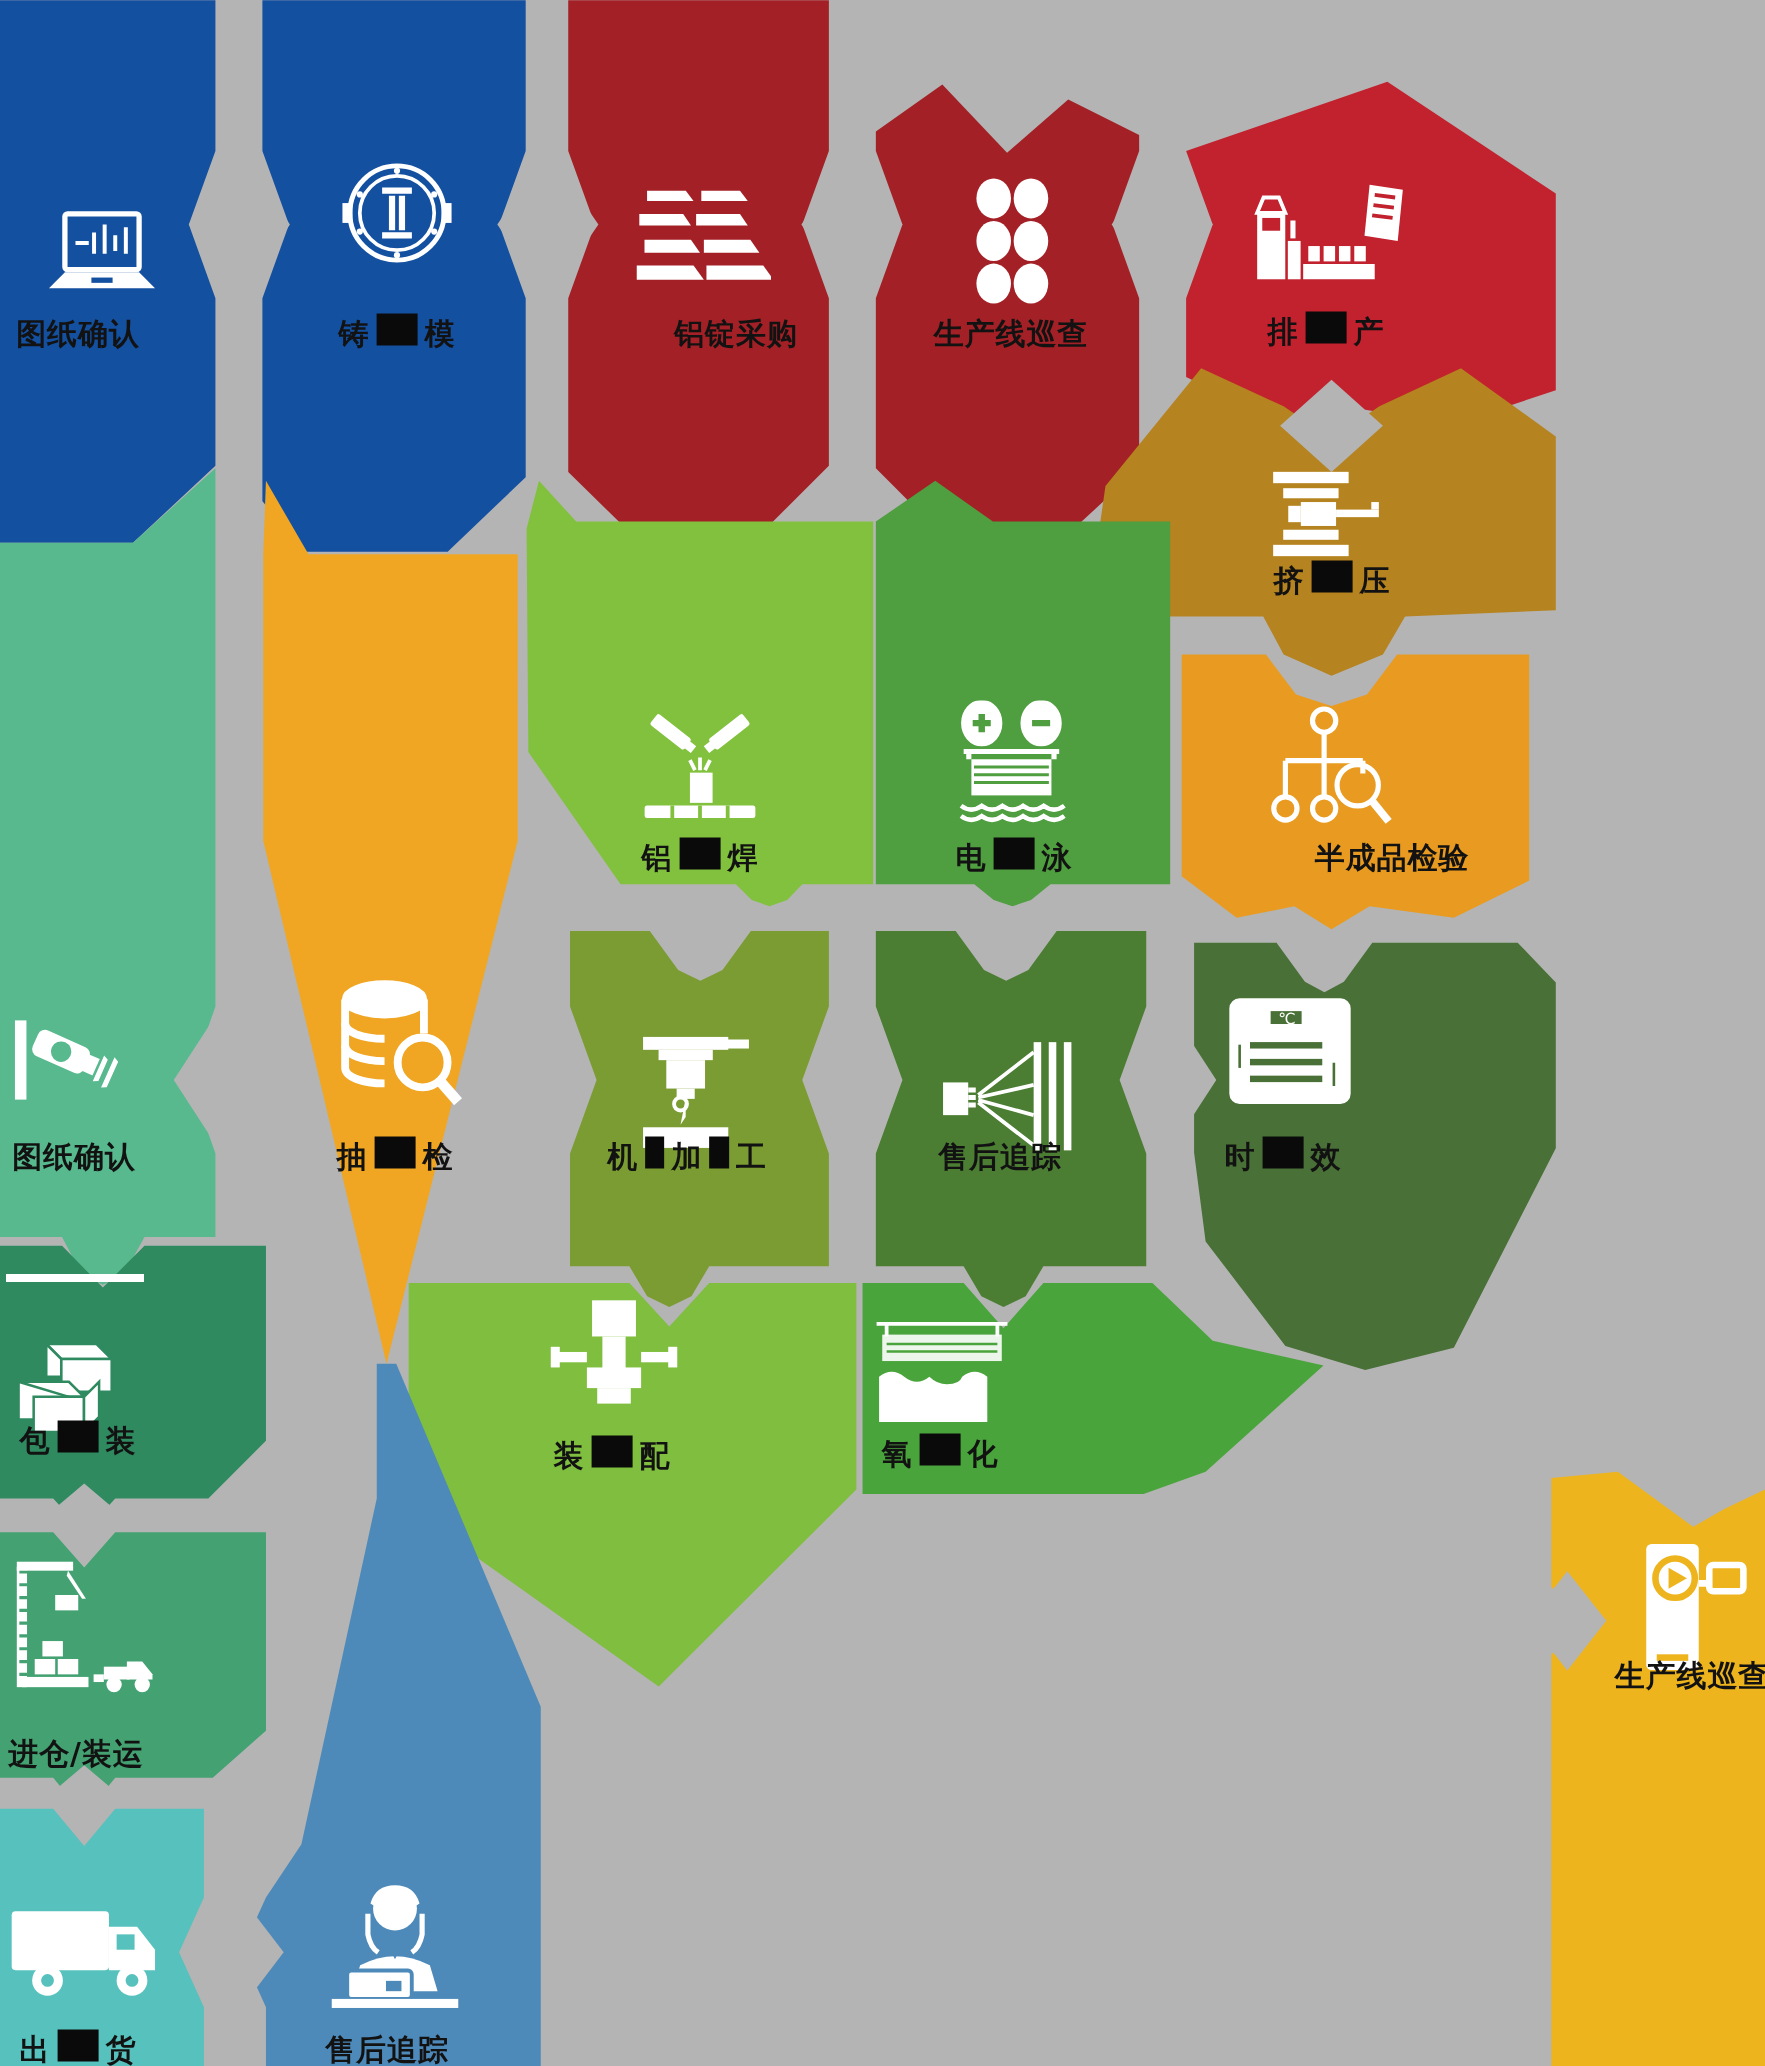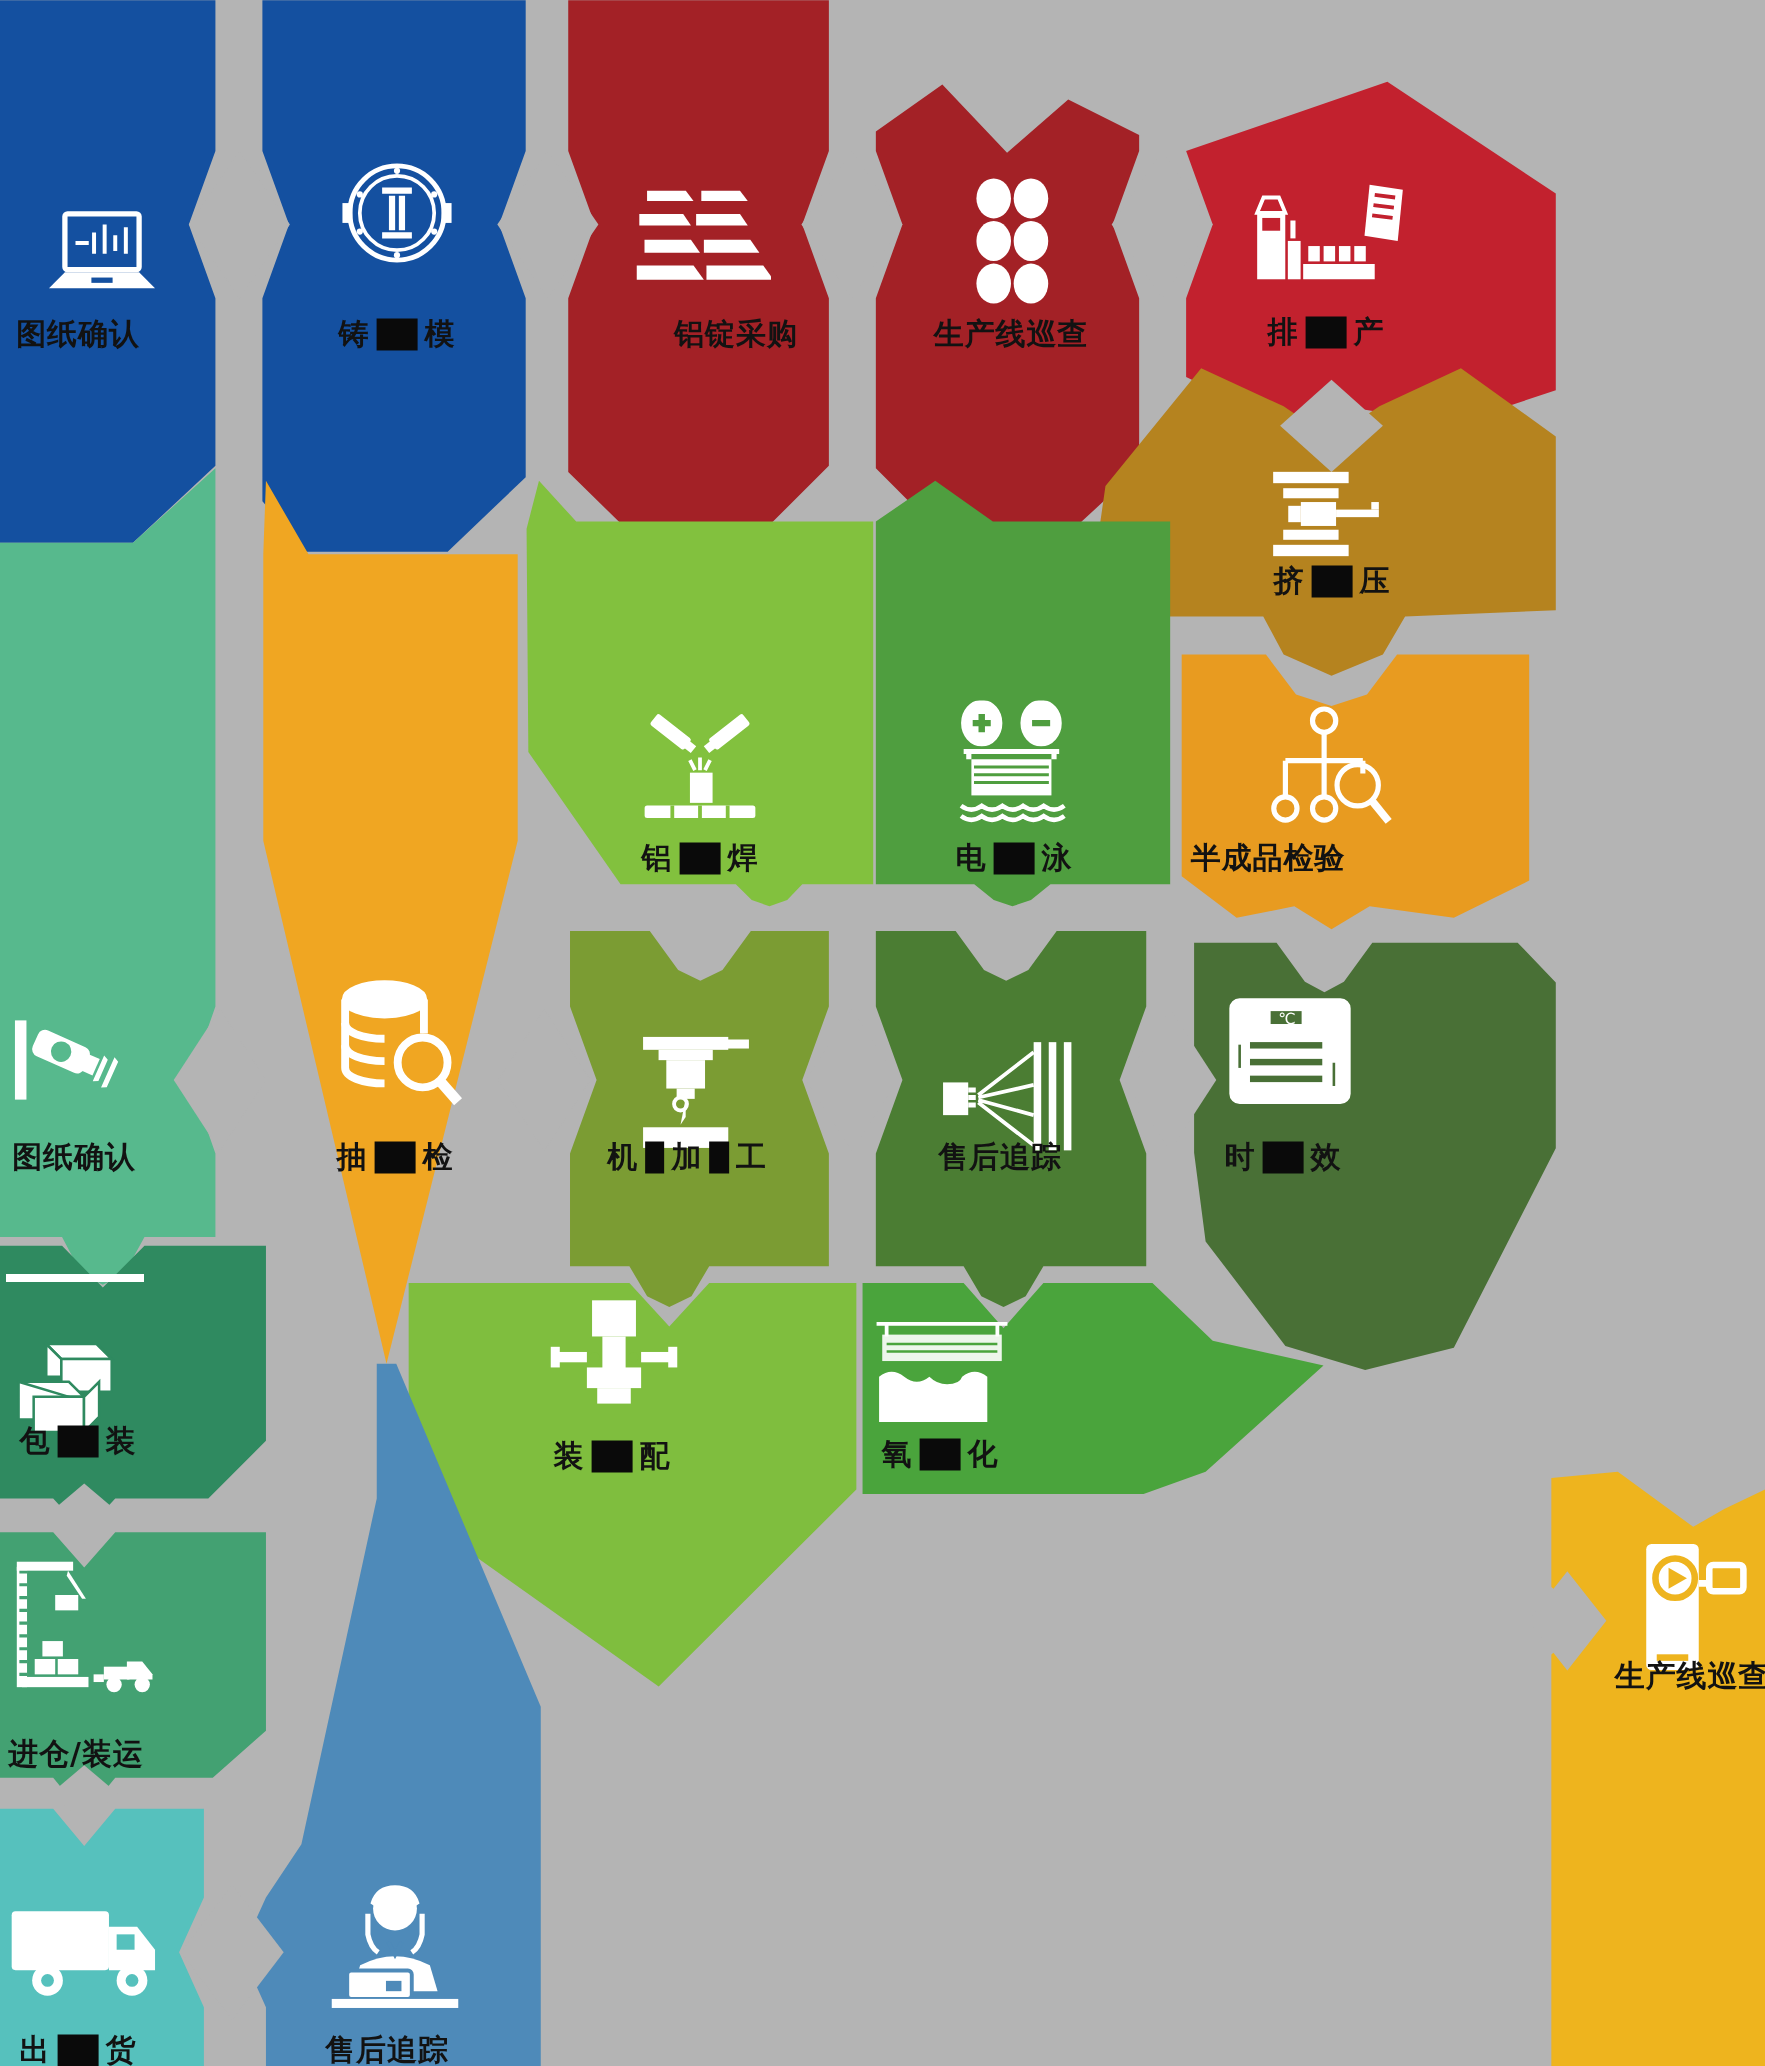--- a/index.html
+++ b/index.html
@@ -1,19 +1,19 @@
 <!DOCTYPE html>
 <html style="font-size:14px"><head>
 <meta charset="utf-8">
 <style>
   html,body{margin:0;padding:0;background:#b4b4b4;}
   #canvas{position:relative;width:1765px;height:2067px;background:#b4b4b4;overflow:hidden;
           font-family:"DejaVu Sans","Liberation Sans",sans-serif;}
   #shapes{position:absolute;left:0;top:0;}
-  .lbl{position:absolute;transform:translate(-50%,-50%);display:flex;align-items:center;gap:7px;
+  .lbl{position:absolute;transform:translate(-50%,-50%);display:flex;gap:7px;
        font-weight:700;font-size:30px;color:#121212;white-space:nowrap;letter-spacing:0.9px;}
   .lbl span{display:inline-block;}
   .rd{display:inline-block;width:41px;height:32px;background:#0a0a0a;}
   .rd.sm{width:19.5px;}
   .ic{position:absolute;transform:translate(-50%,-50%);line-height:0;}
   .wline{position:absolute;left:6.2px;top:1274px;width:138px;height:8px;background:#fff;}
 </style>
 </head>
 <body>
 
@@ -330,21 +330,21 @@
   <div class="lbl" style="left:1326px;top:332px">
       <span>排</span>
       <span class="rd"></span>
       <span>产</span>
     </div>
   <div class="lbl" style="left:1332px;top:581px">
       <span>挤</span>
       <span class="rd"></span>
       <span>压</span>
     </div>
-  <div class="lbl" style="left:1268px;top:858px">
+  <div class="lbl" style="left:1392px;top:858px">
       <span>半成品检验</span>
     </div>
   <div class="lbl" style="left:1014px;top:858px">
       <span>电</span>
       <span class="rd"></span>
       <span>泳</span>
     </div>
   <div class="lbl" style="left:700px;top:858px">
       <span>铝</span>
       <span class="rd"></span>

